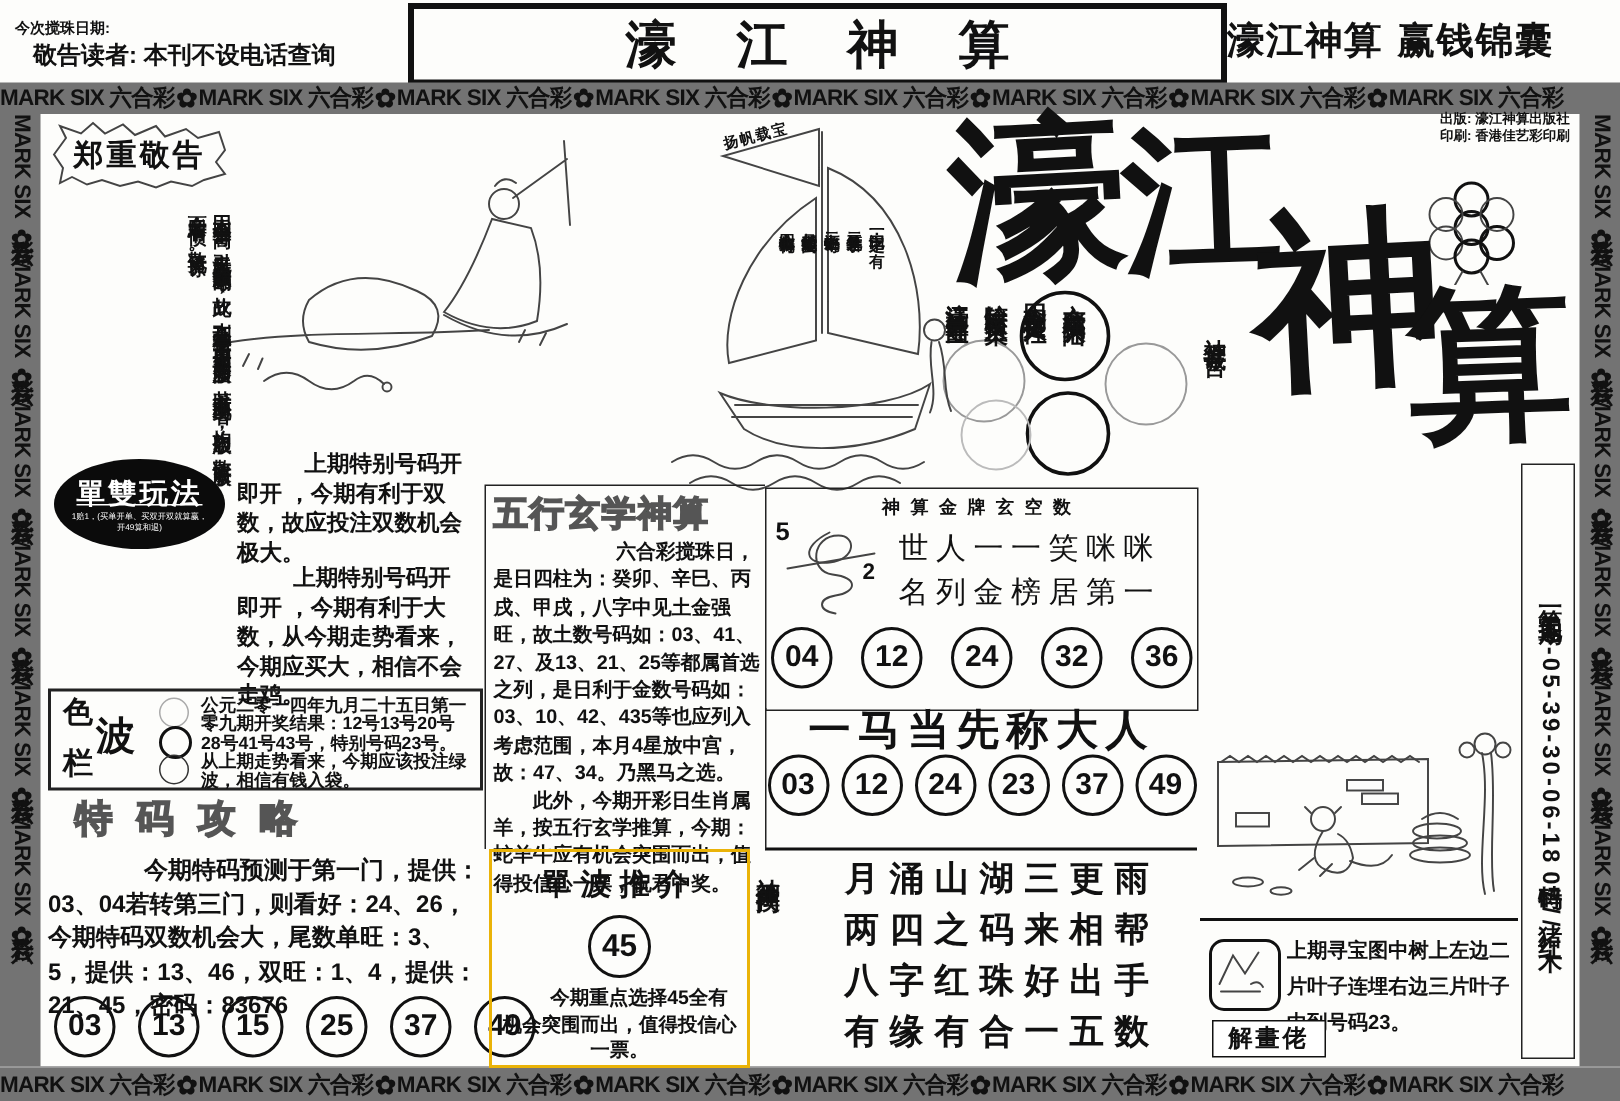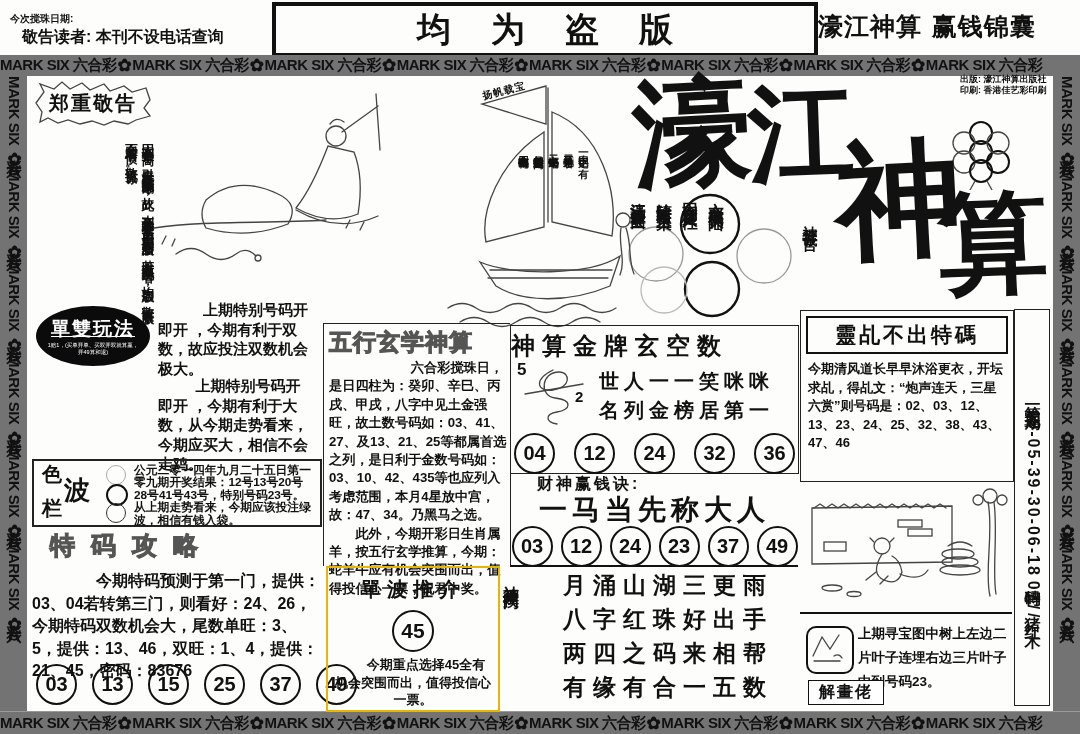--- a/index.html
+++ b/index.html
@@ -89,25 +89,25 @@
   .p-indent2{text-indent:2em;}
 
   .sw-box{left:326px;top:566px;width:170px;height:142px;border:2px solid #eab308;text-align:center;}
   .sw-title{margin-top:8px;font-size:20px;font-weight:900;letter-spacing:6px;}
   .sw-circle{margin:7px auto 4px auto;width:38px;height:38px;border:2.5px solid #111;border-radius:50%;
              display:flex;align-items:center;justify-content:center;font-size:21px;font-weight:800;text-align:right;}
   .sw-body{padding:0 7px;font-size:13px;font-weight:bold;line-height:17.5px;text-align:center;text-indent:2em;}
 
   
   .gold-box{left:510px;top:325px;width:287px;height:147px;border:1.5px solid #222;}
-  .gold-title{margin-top:4px;text-align:left;font-size:24px;font-weight:800;letter-spacing:7px;}
+  .gold-title{margin-top:4px;text-align:center;font-size:12px;font-weight:800;letter-spacing:7px;}
   .gold-mid{position:relative;height:70px;}
   .tal5{position:absolute;left:6px;top:-2px;font-size:17px;font-weight:800;}
   .tal2{position:absolute;left:64px;top:26px;font-size:15px;font-weight:800;}
-  .gold-verse{margin-left:88px;padding-top:5px;font-size:20px;font-weight:700;letter-spacing:5px;line-height:29px;}
+  .gold-verse{margin-left:88px;padding-top:5px;font-size:20px;font-weight:400;letter-spacing:5px;line-height:29px;}
   .gold-nums{justify-content:center;gap:19px;margin-top:1px;}
 
   .fortune{left:510px;top:472px;width:287px;height:93px;border-left:1.5px solid #222;border-bottom:2px solid #111;}
   .fortune-title{margin:2px 0 0 26px;font-size:16px;font-weight:800;letter-spacing:3px;}
   .fortune-verse{text-align:center;font-size:28px;font-weight:900;letter-spacing:5px;line-height:30px;}
   .fortune-nums{justify-content:center;gap:8px;margin-top:1px;}
 
   .door{left:498px;top:567px;width:300px;height:141px;}
   .door-label{position:absolute;left:2px;top:6px;height:132px;writing-mode:vertical-rl;
               font-size:16px;font-weight:800;letter-spacing:2px;}
@@ -133,21 +133,21 @@
   .sketch{stroke:#444;fill:none;stroke-width:1.3;stroke-linecap:round;}
 </style>
 </head>
 <body>
 
 <div class="page">
 
   <div class="abs draw-date">今次搅珠日期:</div>
   <div class="abs reader-notice">敬告读者: 本刊不设电话查询</div>
   <div class="abs mh-box">
-    <span class="serif">均为盗版</span>
+    <span class="serif">濠江神算</span>
   </div>
   <div class="abs mh-callig serif">濠江神算 赢钱锦囊</div>
 
   <div class="abs strip strip-top">
       <span class="strip-unit">MARK SIX 六合彩</span>
       <span class="strip-flower">✿</span>
       <span class="strip-unit">MARK SIX 六合彩</span>
       <span class="strip-flower">✿</span>
       <span class="strip-unit">MARK SIX 六合彩</span>
       <span class="strip-flower">✿</span>
@@ -353,46 +353,41 @@
     <div class="numrow gold-nums">
         <span class="numc num-md">04</span>
         <span class="numc num-md">12</span>
         <span class="numc num-md">24</span>
         <span class="numc num-md">32</span>
         <span class="numc num-md">36</span>
       </div>
   </div>
 
   <div class="abs fortune">
-    <div class="fortune-title">财神赢钱诀:</div>
     <div class="fortune-verse serif">一马当先称大人</div>
     <div class="numrow fortune-nums">
         <span class="numc num-md">03</span>
         <span class="numc num-md">12</span>
         <span class="numc num-md">24</span>
         <span class="numc num-md">23</span>
         <span class="numc num-md">37</span>
         <span class="numc num-md">49</span>
       </div>
   </div>
 
   <div class="abs door">
     <div class="door-label">神算子摸門</div>
     <div class="door-lines serif">
         <span class="">月涌山湖三更雨</span>
+        <span class="">两四之码来相帮</span>
         <span class="">八字红珠好出手</span>
-        <span class="">两四之码来相帮</span>
         <span class="">有缘有合一五数</span>
       </div>
   </div>
 
-  <div class="abs oracle-box">
-    <div class="oracle-head serif">靈乩不出特碼</div>
-    <div class="oracle-body">今期清风道长早早沐浴更衣，开坛求乩，得乩文：“炮声连天，三星六赏”则号码是：02、03、12、13、23、24、25、32、38、43、47、46</div>
-  </div>
 
   <svg class="abs" style="left:802px;top:484px;" width="208" height="126">
     <g class="sketch">
       <path d="M10 24 L150 22 L150 78 L10 80 Z"></path>
       <path d="M12 24 l6 -4 6 4 6 -4 6 4 6 -4 6 4 6 -4 6 4 6 -4 6 4 6 -4 6 4 6 -4 6 4 6 -4 6 4 6 -4 6 4 6 -4 6 4 6 -4 6 4"></path>
       <rect x="22" y="58" width="22" height="9"></rect>
       <rect x="96" y="36" width="24" height="7"></rect>
       <rect x="106" y="45" width="24" height="7"></rect>
       <circle cx="80" cy="62" r="8"></circle>
       <path d="M72 58 l-4 -4 M88 58 l4 -4"></path>

